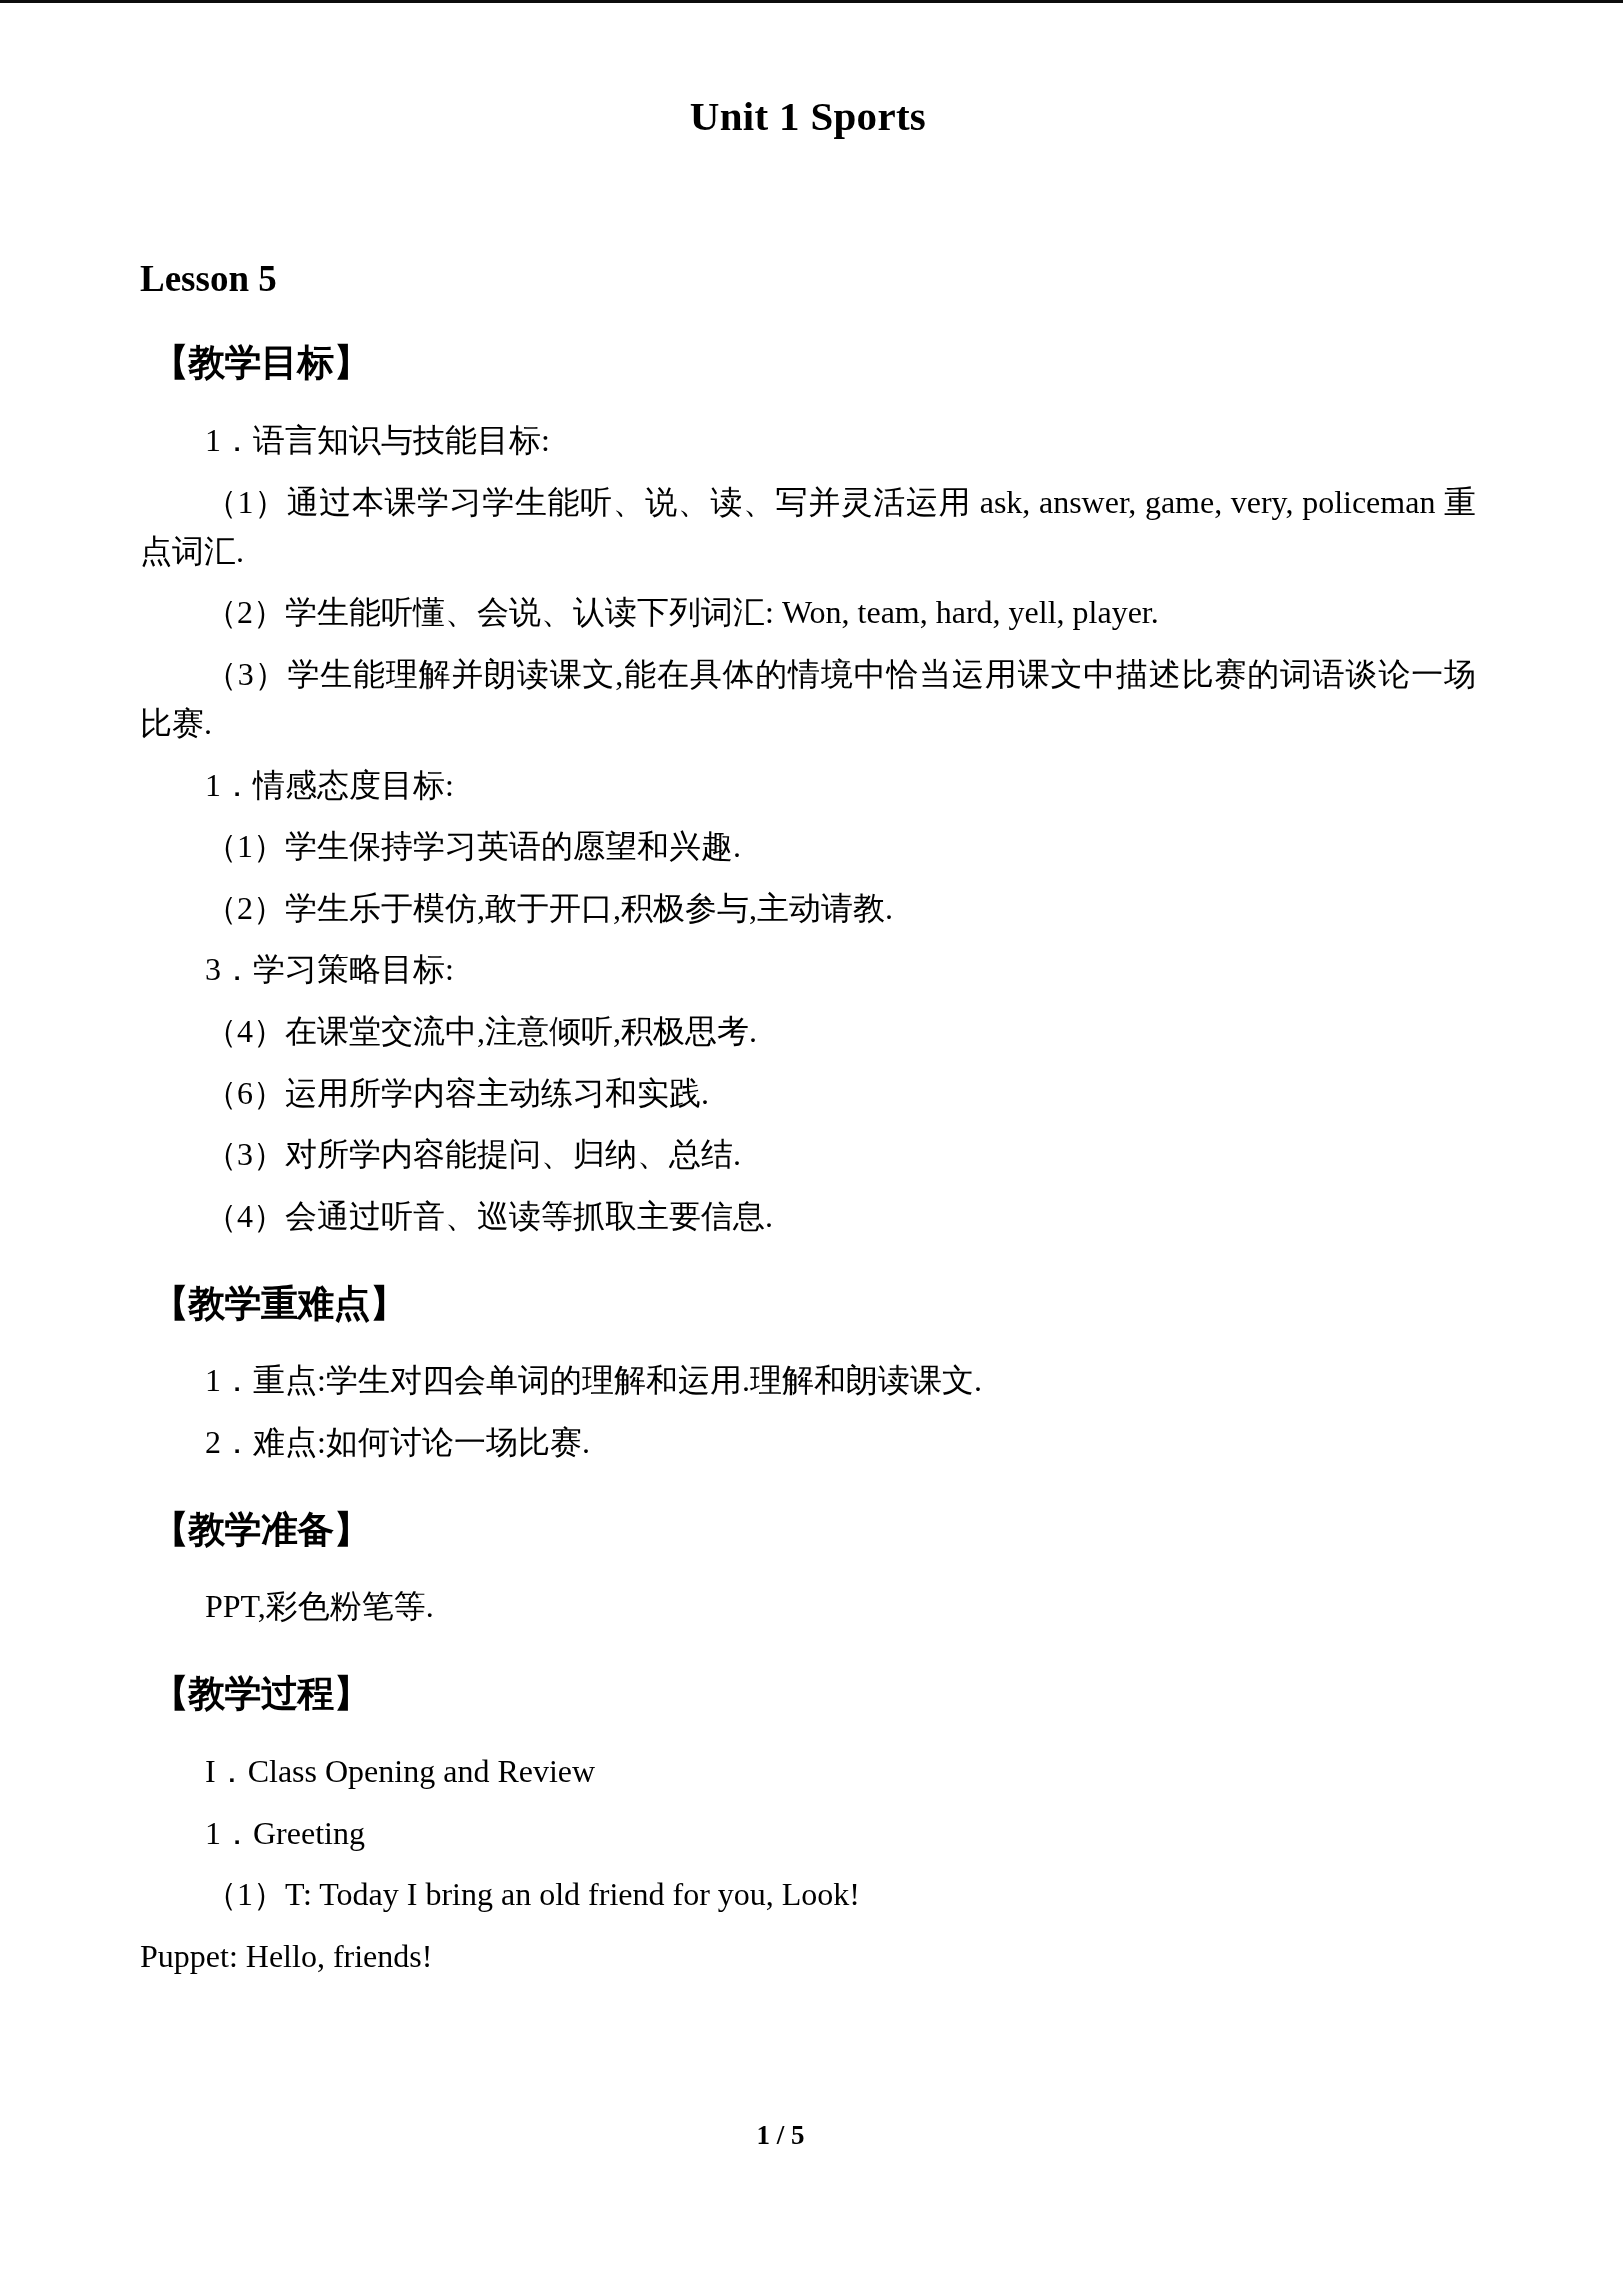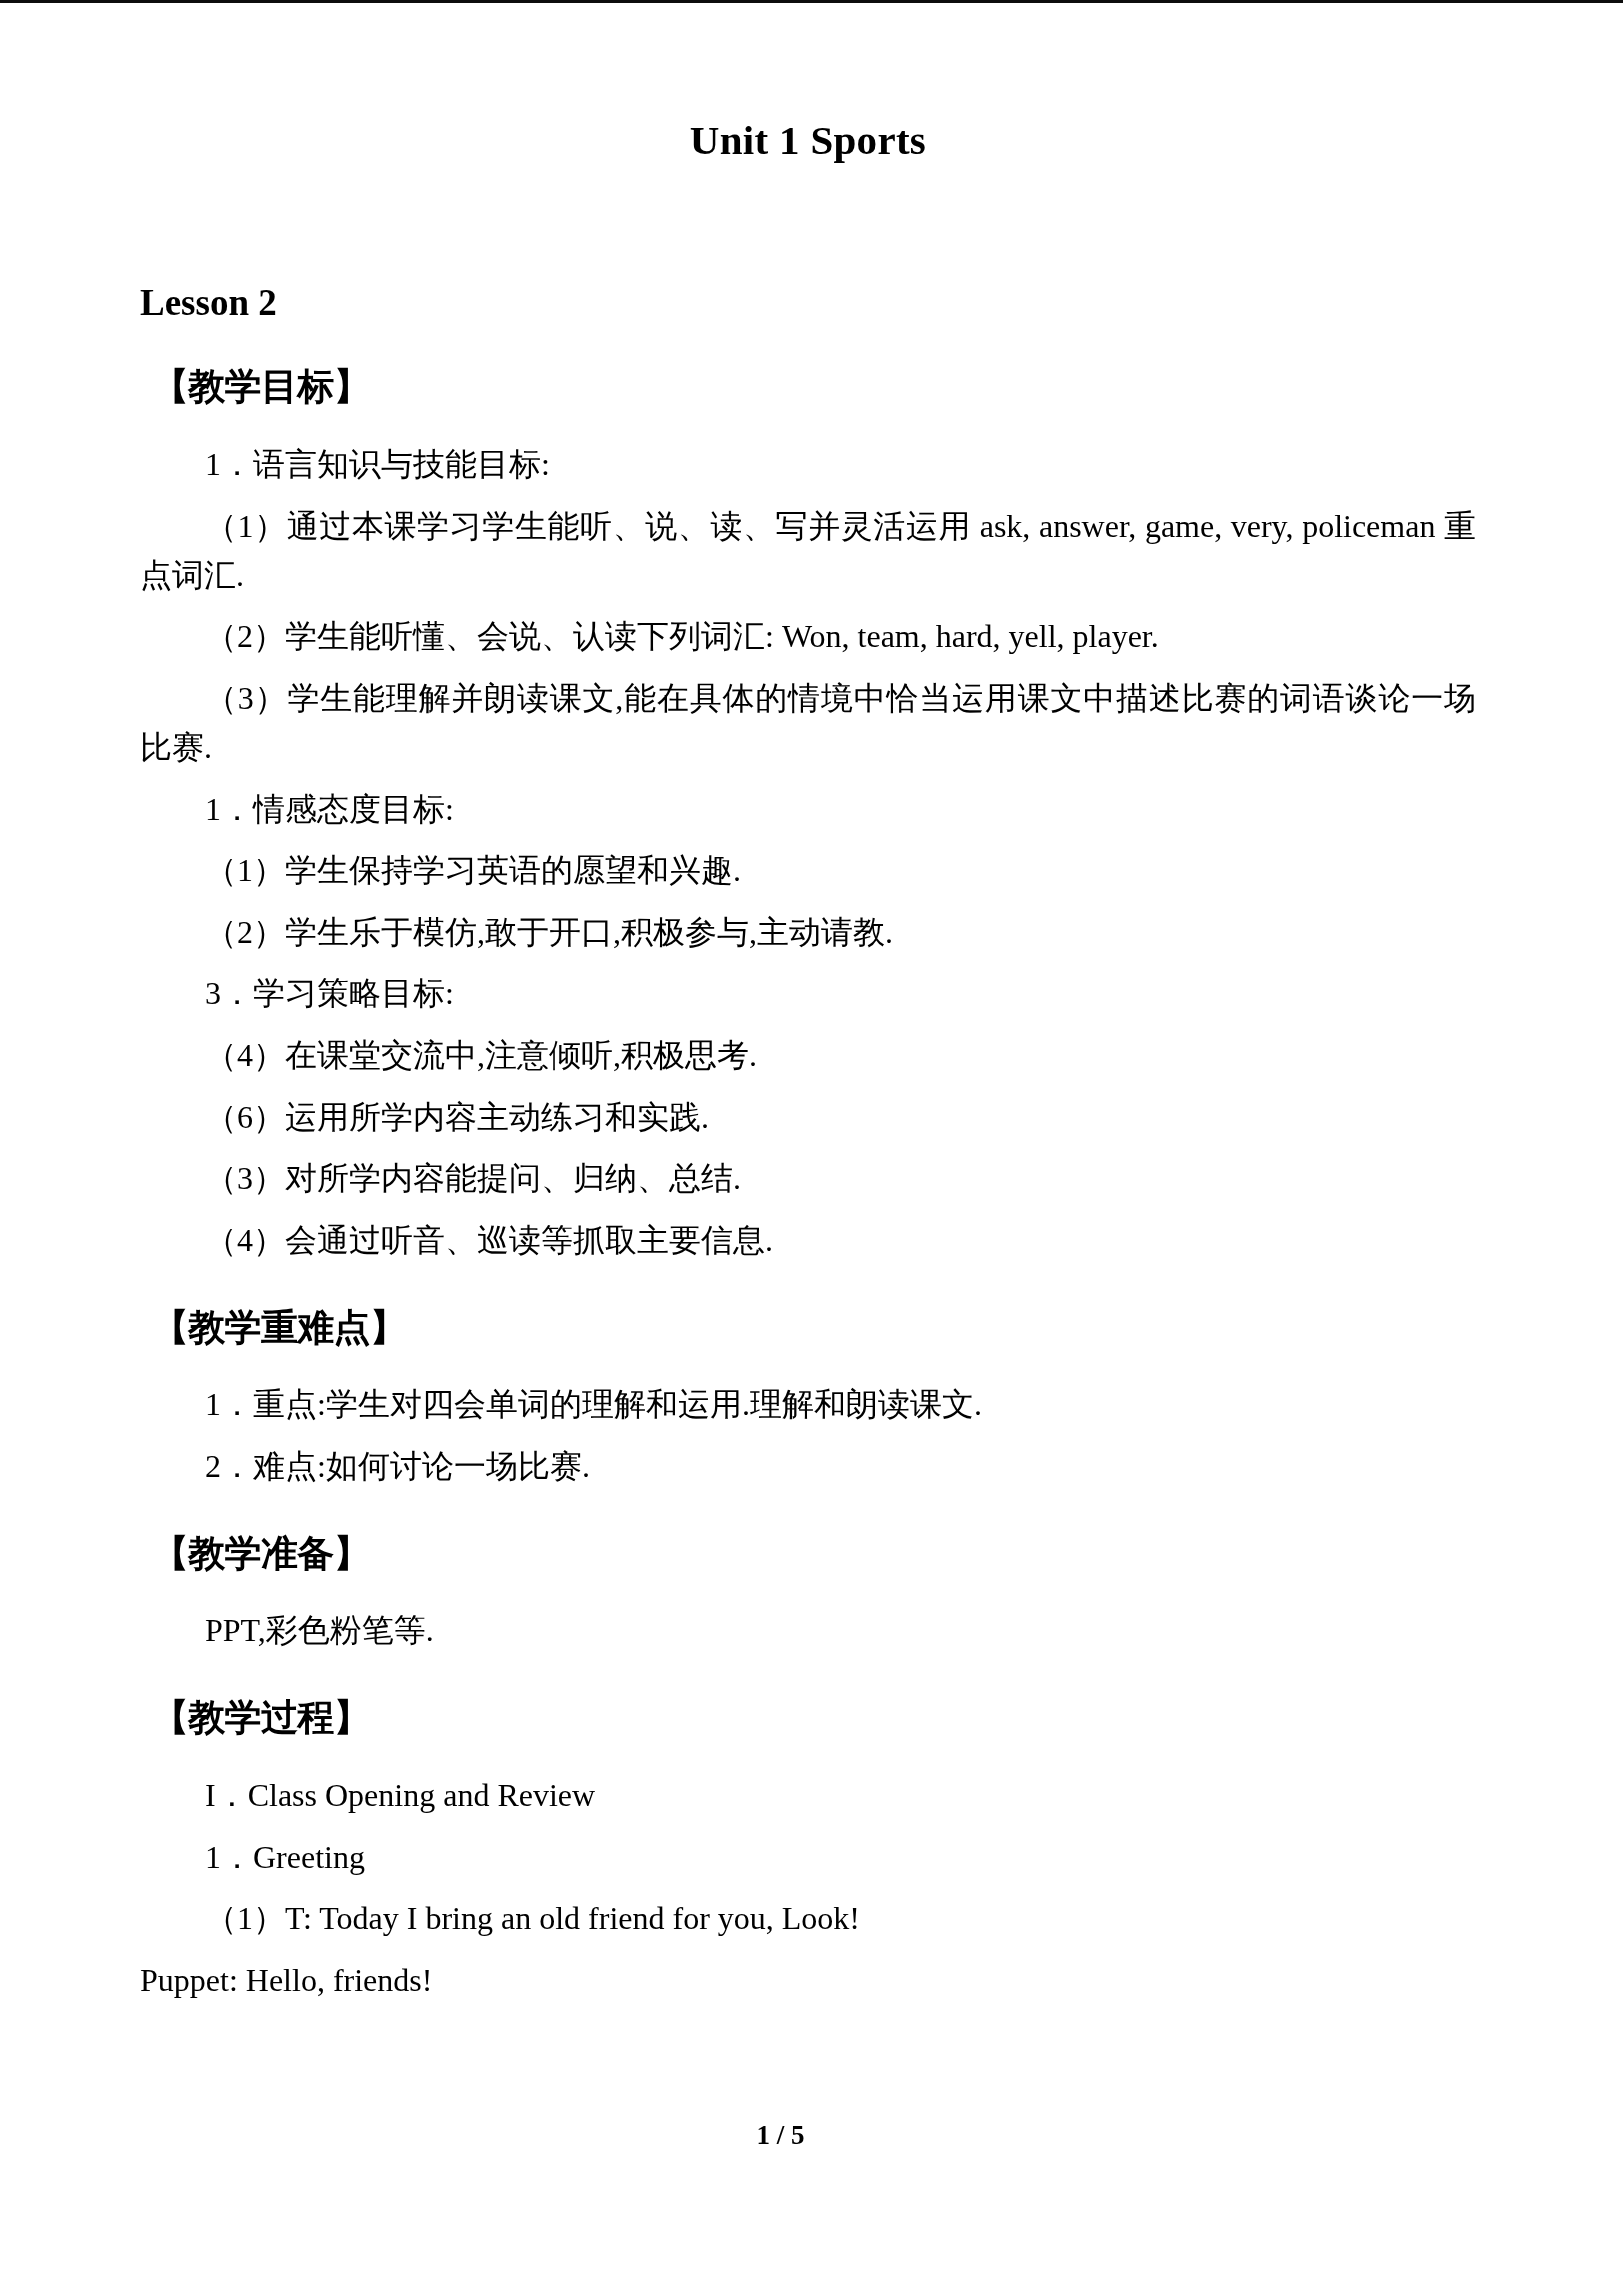--- a/index.html
+++ b/index.html
@@ -32,21 +32,21 @@
     top: 0;
     left: 140px;
     width: 1336px;
   }
   .doc-title {
     text-align: center;
     font-size: 41px;
     font-weight: bold;
     letter-spacing: 0.3px;
     margin: 0;
-    padding-top: 118px;
+    padding-top: 94px;
     line-height: 1.1;
   }
   .lesson-heading {
     font-size: 37px;
     font-weight: bold;
     margin: 0;
     padding-top: 119px;
     line-height: 1.15;
   }
   .section-heading {
@@ -89,21 +89,21 @@
 <body>
 
 <div class="page">
 
   <div class="top-rule"></div>
 
   <div class="content">
 
     <h1 class="doc-title">Unit 1 Sports</h1>
 
-    <h2 class="lesson-heading">Lesson 2</h2>
+    <h2 class="lesson-heading">Lesson 5</h2>
 
     <div class="block">
       <h3 class="section-heading">【教学目标】</h3>
       <p class="para indent-1">1．语言知识与技能目标:</p>
       <p class="para indent-1">（1）通过本课学习学生能听、说、读、写并灵活运用 ask, answer, game, very, policeman 重点词汇.</p>
       <p class="para indent-1">（2）学生能听懂、会说、认读下列词汇: Won, team, hard, yell, player.</p>
       <p class="para indent-1">（3）学生能理解并朗读课文,能在具体的情境中恰当运用课文中描述比赛的词语谈论一场比赛.</p>
       <p class="para indent-1">1．情感态度目标:</p>
       <p class="para indent-1">（1）学生保持学习英语的愿望和兴趣.</p>
       <p class="para indent-1">（2）学生乐于模仿,敢于开口,积极参与,主动请教.</p>

